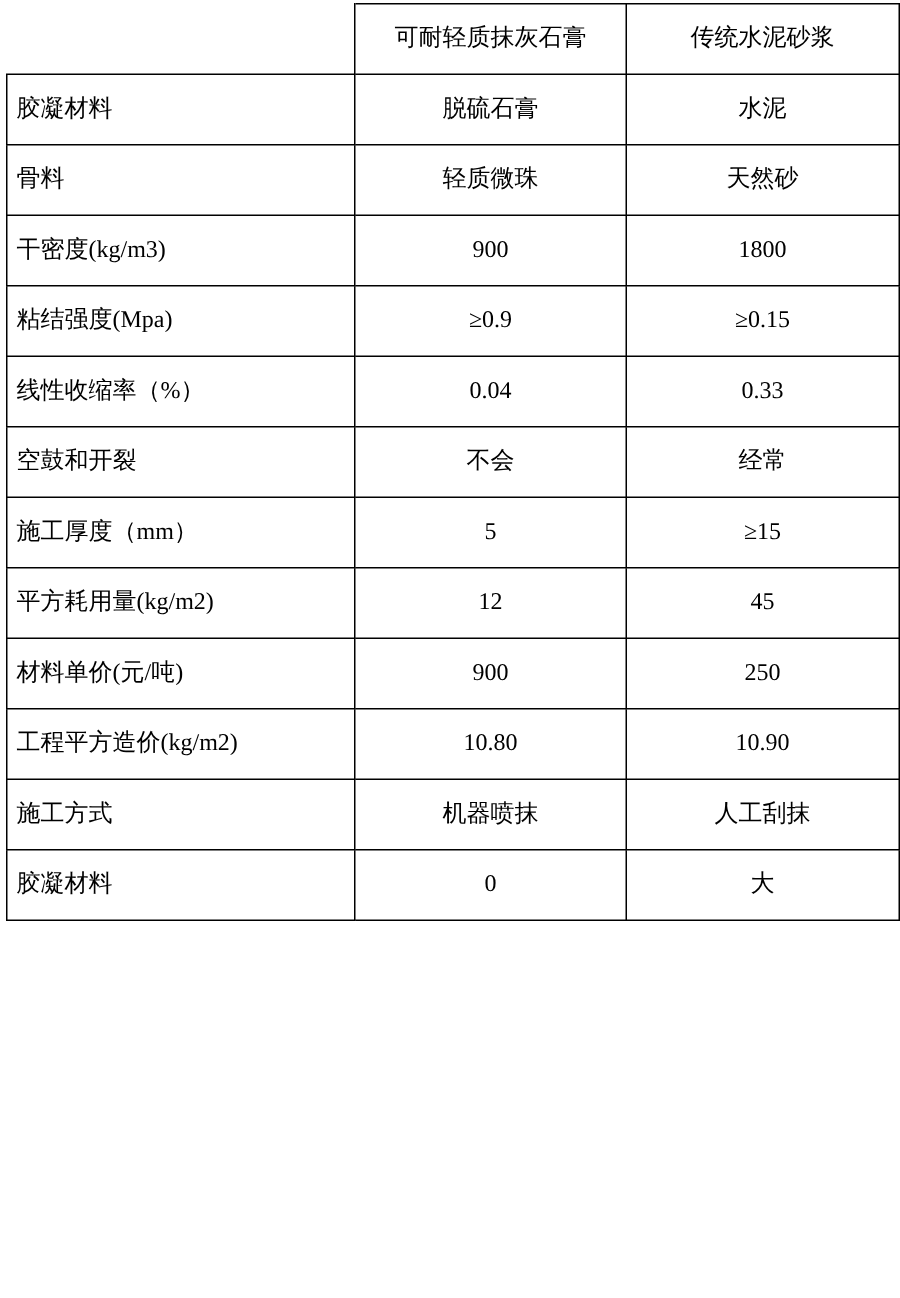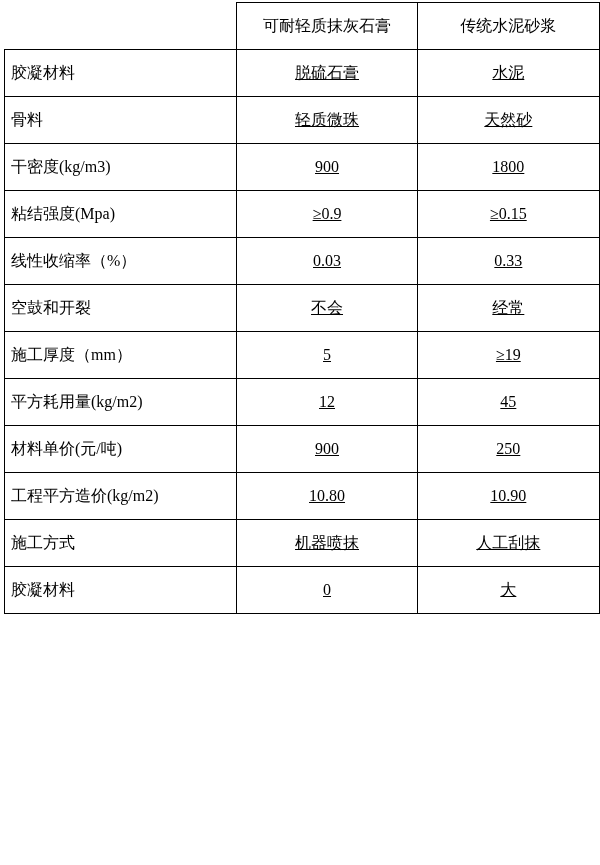--- a/index.html
+++ b/index.html
@@ -38,21 +38,20 @@
   col.c-label { width: 232px; }
   col.c-a { width: 180px; }
   col.c-b { width: 182px; }
 
   td.label {
     text-align: left;
     padding-left: 12px;
   }
   td.val {
     text-align: center;
-    text-decoration: underline;
   }
   td.head {
     text-align: center;
     font-size: 16px;
   }
   td.head.blank {
     border-left: 1px solid #ffffff;
     border-top: 1px solid #ffffff;
   }
   
@@ -93,32 +92,32 @@
         <td class="val">900</td>
         <td class="val">1800</td>
       </tr>
       <tr>
         <td class="label">粘结强度(Mpa)</td>
         <td class="val">≥0.9</td>
         <td class="val">≥0.15</td>
       </tr>
       <tr>
         <td class="label">线性收缩率（%）</td>
-        <td class="val">0.03</td>
+        <td class="val">0.04</td>
         <td class="val">0.33</td>
       </tr>
       <tr>
         <td class="label">空鼓和开裂</td>
         <td class="val">不会</td>
         <td class="val">经常</td>
       </tr>
       <tr>
         <td class="label">施工厚度（mm）</td>
         <td class="val">5</td>
-        <td class="val">≥19</td>
+        <td class="val">≥15</td>
       </tr>
       <tr>
         <td class="label">平方耗用量(kg/m2)</td>
         <td class="val">12</td>
         <td class="val">45</td>
       </tr>
       <tr>
         <td class="label">材料单价(元/吨)</td>
         <td class="val">900</td>
         <td class="val">250</td>

